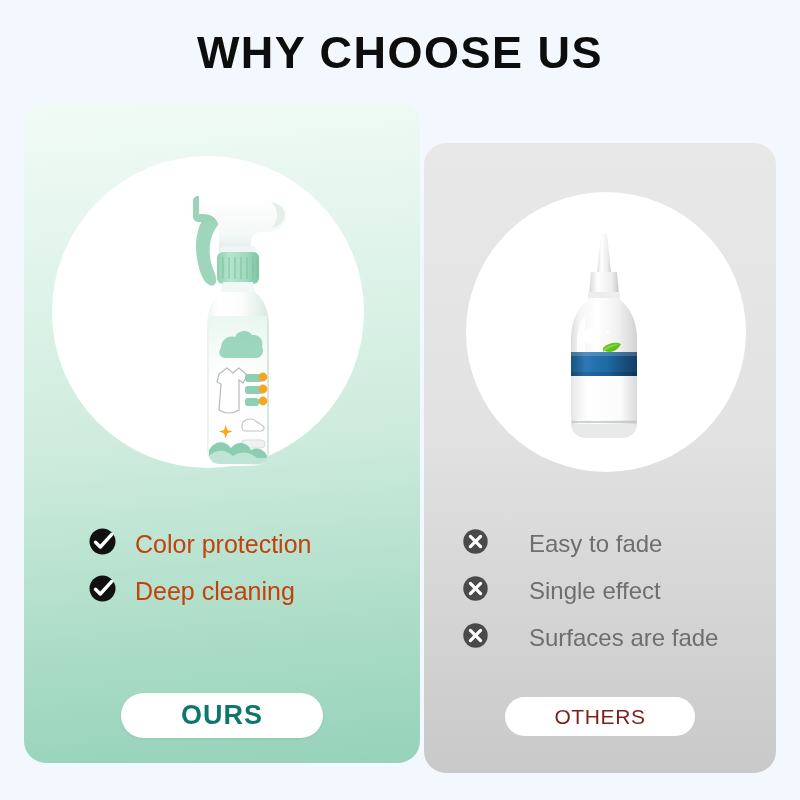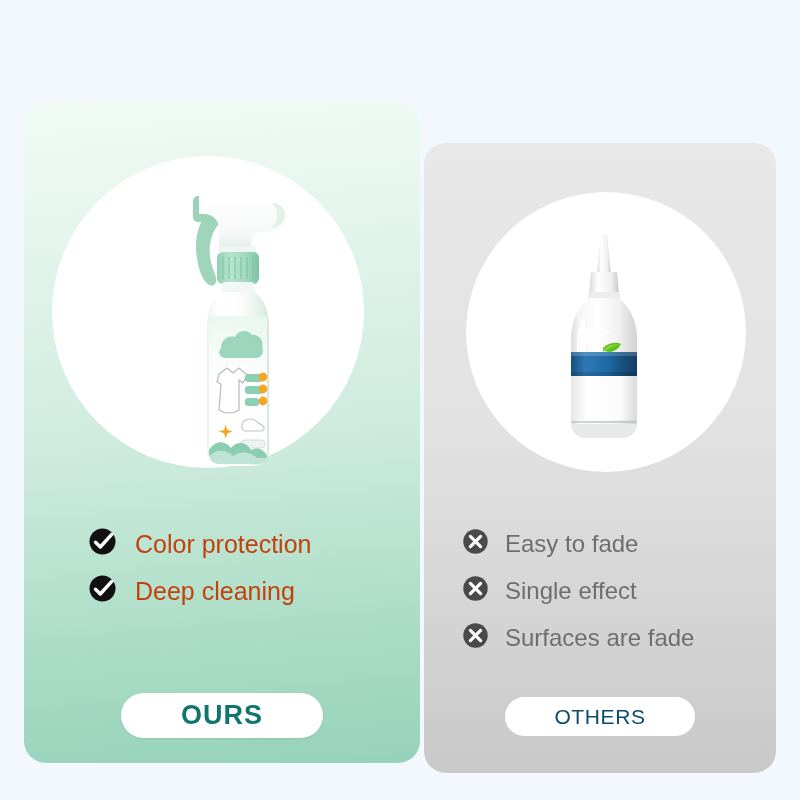--- a/index.html
+++ b/index.html
@@ -59,49 +59,50 @@
 
   .row{display:flex;align-items:center;height:47px;}
   .row .mark{flex:0 0 auto;margin-right:18px;display:block;}
   .row .txt{
     font-size:25px;
     line-height:28px;
     white-space:nowrap;
   }
   .list-ours .txt{color:#c2410c;}
   .list-others .txt{color:#6e6e6e;font-size:24px;}
-  .list-others .row{height:47px;}
+  .list-others .row{height:47px;gap:24px;}
   .list-others .mark{margin-right:16px;}
 
   
   .pill{
     position:absolute;
     background:#ffffff;
     border-radius:26px;
     display:flex;align-items:center;justify-content:center;
   }
   .pill-ours{
     left:121px;top:693px;width:202px;height:45px;
     box-shadow:0 1px 3px rgba(0,0,0,.07);
   }
   .pill-ours .plabel{
     font-size:27px;font-weight:bold;color:#0f766e;letter-spacing:1px;
   }
   .pill-others{
     left:505px;top:697px;width:190px;height:39px;
   }
   .pill-others .plabel{
-    font-size:21px;font-weight:normal;color:#0c4a6e;letter-spacing:.6px;
+    font-size:21px;font-weight:normal;color:#7f1d1d;letter-spacing:.6px;
   }
 </style>
 </head>
 <body>
 
 <div class="stage">
 
+  <div class="title">WHY CHOOSE US</div>
 
   <div class="panel panel-ours"></div>
   <div class="circle circle-ours"></div>
 
   <div class="spray">
     <svg width="125" height="290" viewBox="0 0 125 290" xmlns="http://www.w3.org/2000/svg">
       <defs>
         <linearGradient id="bodyG" x1="0" y1="0" x2="1" y2="0">
           <stop offset="0%" stop-color="#e9f5ef"></stop>
           <stop offset="18%" stop-color="#ffffff"></stop>

